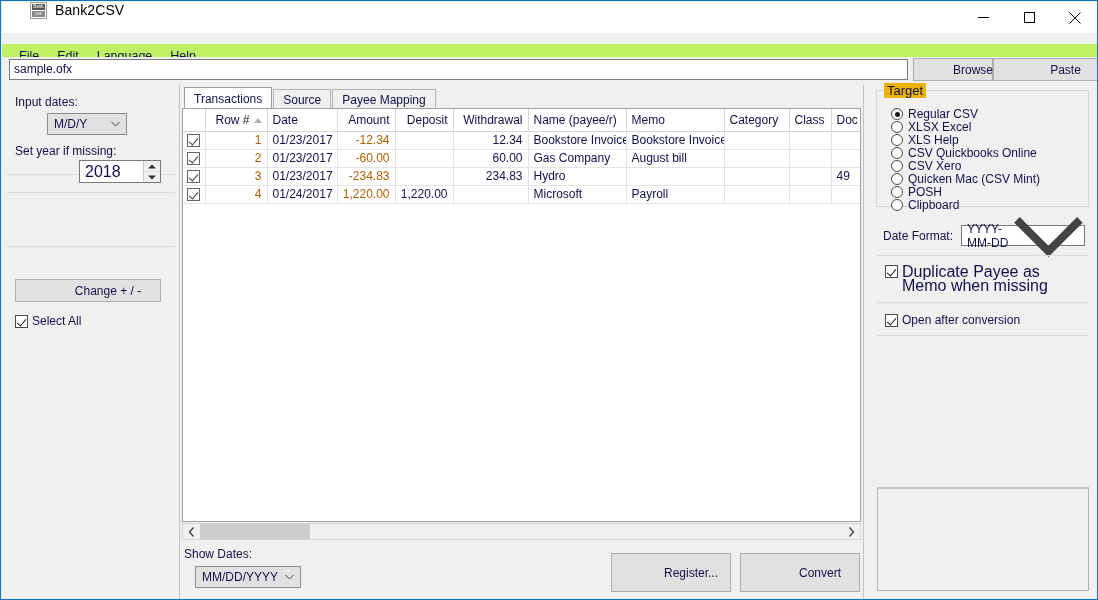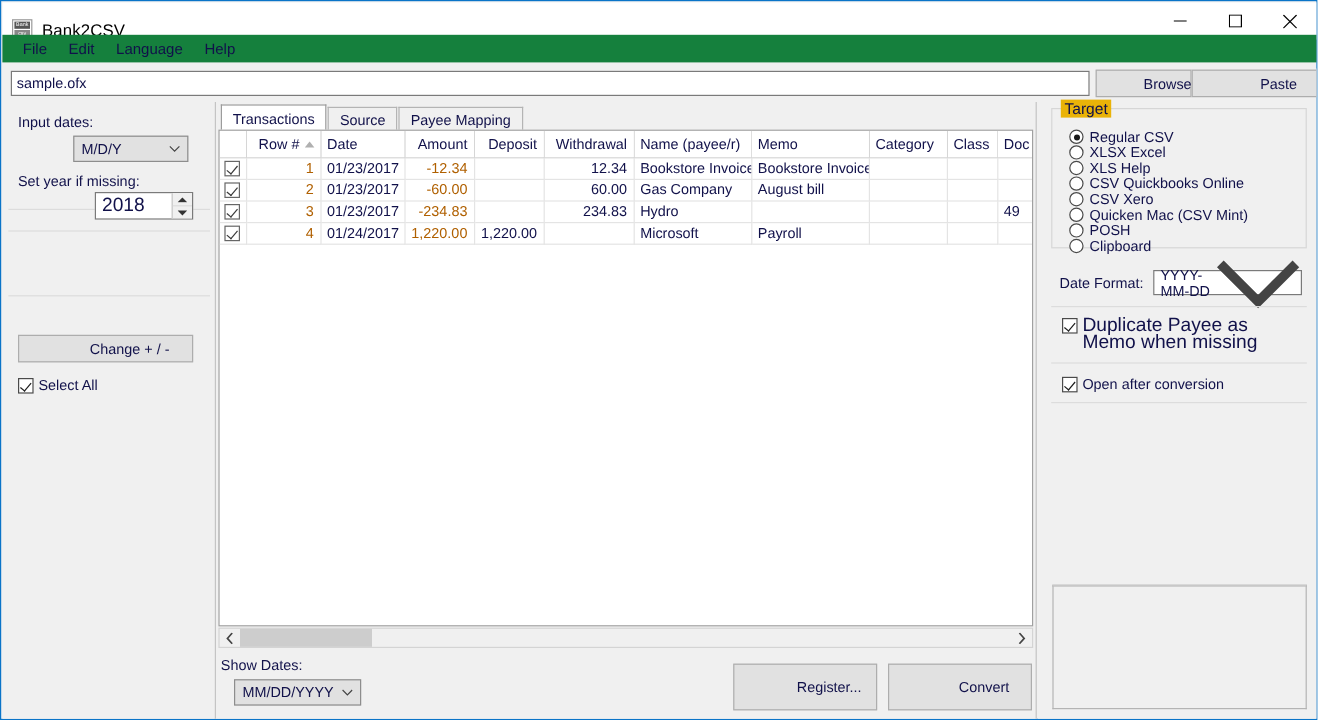--- a/index.html
+++ b/index.html
@@ -19,21 +19,21 @@
     background: #f0f0f0;
     border: 1px solid #0a74c8;
     overflow: hidden;
   }
 
   
   .titlebar {
     position: absolute; left: 1px; top: 1px;
     width: 1096px; height: 31px;
     background: #ffffff;
-    display: flex; align-items: flex-end;
+    display: flex; align-items: flex-start; padding-left: 20px;
   }
   .app-icon {
     width: 17px; height: 17px;
     margin-left: 8px; margin-right: 8px;
     position: relative;
     background: #ffffff;
     border: 1px solid #9a9a9a;
     flex: 0 0 auto;
     overflow: hidden;
   }
@@ -60,23 +60,23 @@
   }
   .win-btn {
     width: 46px; height: 31px;
     display: flex; align-items: center; justify-content: center;
     color: #000;
   }
   .win-btn svg { display: block; }
 
   
   .menubar {
-    position: absolute; left: 1px; top: 28px;
+    position: absolute; left: 1px; top: 43px;
     width: 1096px; height: 23px;
-    background: #15803d;
+    background: #bef264;
     display: flex; align-items: center;
     padding-left: 8px;
   }
   .menu-item {
     font-size: 12.5px;
     color: #11114a;
     padding: 2px 9px;
   }
 
   
@@ -455,21 +455,21 @@
     <div class="btn btn-browse">Browse</div>
     <div class="btn btn-paste">Paste</div>
   </div>
 
   <div class="sidebar">
     <div class="side-panel side-panel-1"></div>
     <div class="side-panel side-panel-2"></div>
 
     <div class="side-label" style="left:13px; top:10px;">Input dates:</div>
 
-    <div class="combo" style="left:59px; top:28px; width:96px; height:22px;">
+    <div class="combo" style="left:45px; top:28px; width:80px; height:22px;">
       <span>M/D/Y</span>
       <svg class="chev" viewBox="0 0 9 6">
         <path d="M0.5 1 L4.5 5 L8.5 1" fill="none" stroke="#444" stroke-width="1"></path>
       </svg>
     </div>
 
     <div class="side-label" style="left:13px; top:59px;">Set year if missing:</div>
 
     <div class="spin" style="left:77px; top:75px; width:82px; height:23px;">
       <span>2018</span>

